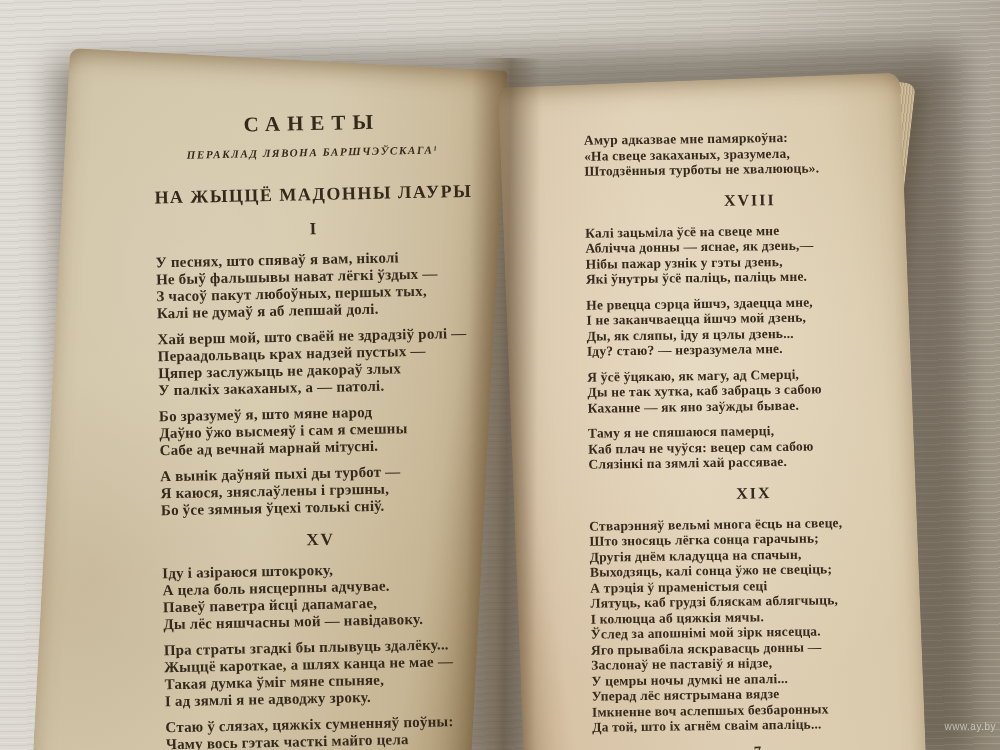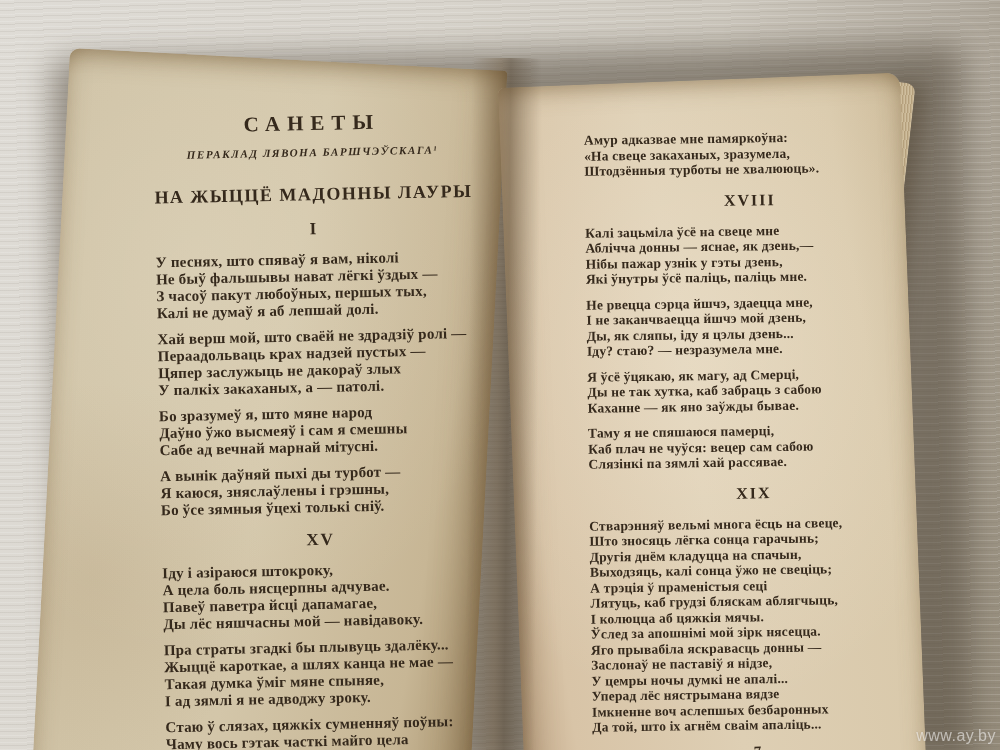--- a/index.html
+++ b/index.html
@@ -100,23 +100,23 @@
   .page-left .stanza{margin-bottom:9px;}
   
   .page-right .blocks .numeral{font-size:16px;letter-spacing:2px;margin:14px 0 14px 0;}
   .page-right .line{font-size:13.5px;line-height:15.5px;letter-spacing:.2px;}
   .page-right .stanza{margin-bottom:10px;}
   .pageno{
     text-align:center;font-size:15px;font-weight:700;margin-top:8px;
   }
   
   .watermark{
-    position:absolute;right:4px;bottom:5px;
+    position:absolute;right:4px;bottom:18px;
     font-family:"Liberation Sans","DejaVu Sans",sans-serif;
-    font-size:16px;letter-spacing:.5px;color:rgba(255,255,255,.55);
+    font-size:10px;letter-spacing:.5px;color:rgba(255,255,255,.55);
     text-shadow:0 0 2px rgba(120,110,95,.4);
   }
 </style>
 </head>
 <body>
 
 <div class="scene">
   <div class="desk"></div>
   <div class="book-shadow"></div>
 

